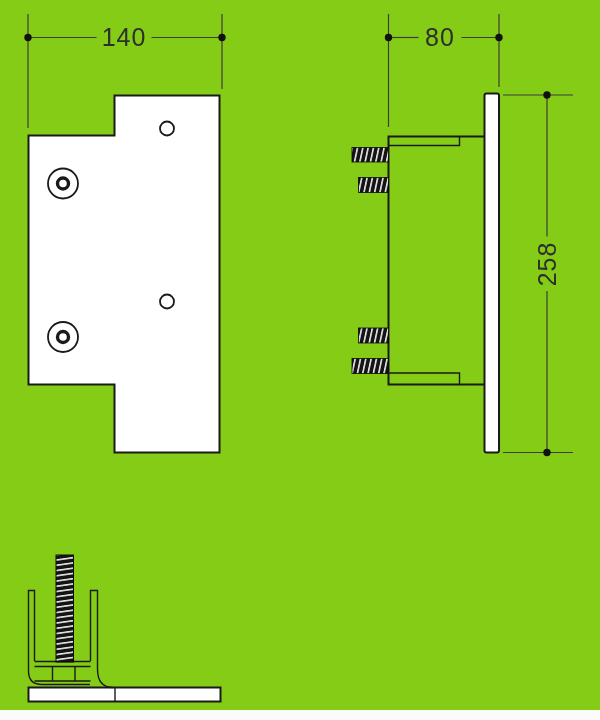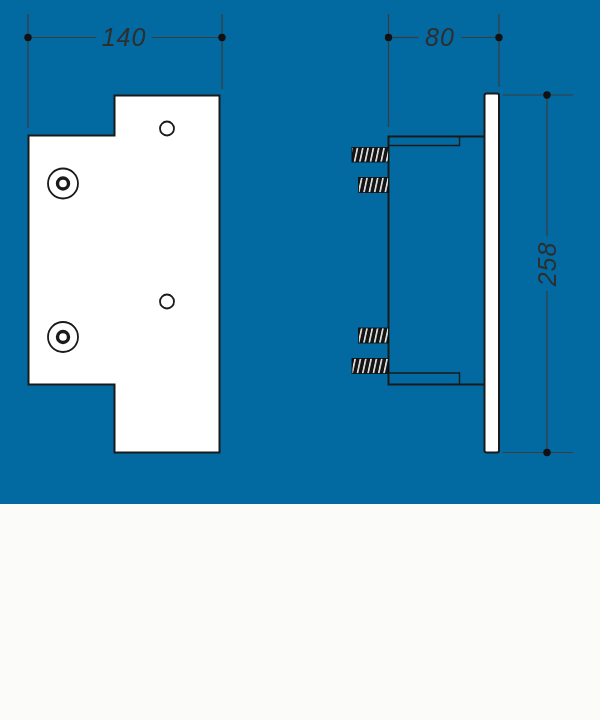--- a/index.html
+++ b/index.html
@@ -4,24 +4,23 @@
 <style>
   html, body {
     margin: 0;
     padding: 0;
     background: #fbfbf9;
     font-family: "Liberation Sans", "DejaVu Sans", sans-serif;
   }
   .stage {
     position: relative;
     width: 600px;
-    height: 504px;
-    background: #0369a1;
+    height: 710px;
+    background: #84cc16;
     overflow: hidden;
-    font-style: italic;
   }
   svg { display: block; }
   .obj   { stroke: #1a1a1a; stroke-width: 2;   fill: none; }
   .objw  { stroke: #1a1a1a; stroke-width: 2;   fill: #ffffff; }
   .thin  { stroke: #1a1a1a; stroke-width: 1.4; fill: none; }
   .hole  { stroke: #1a1a1a; stroke-width: 1.8; fill: #ffffff; }
   .cbore { stroke: #1a1a1a; stroke-width: 3.4; fill: #ffffff; }
   .dim   { stroke: #3c3c3c; stroke-width: 1.2; fill: none; }
   .dot   { fill: #111111; stroke: none; }
   .dimtext {

